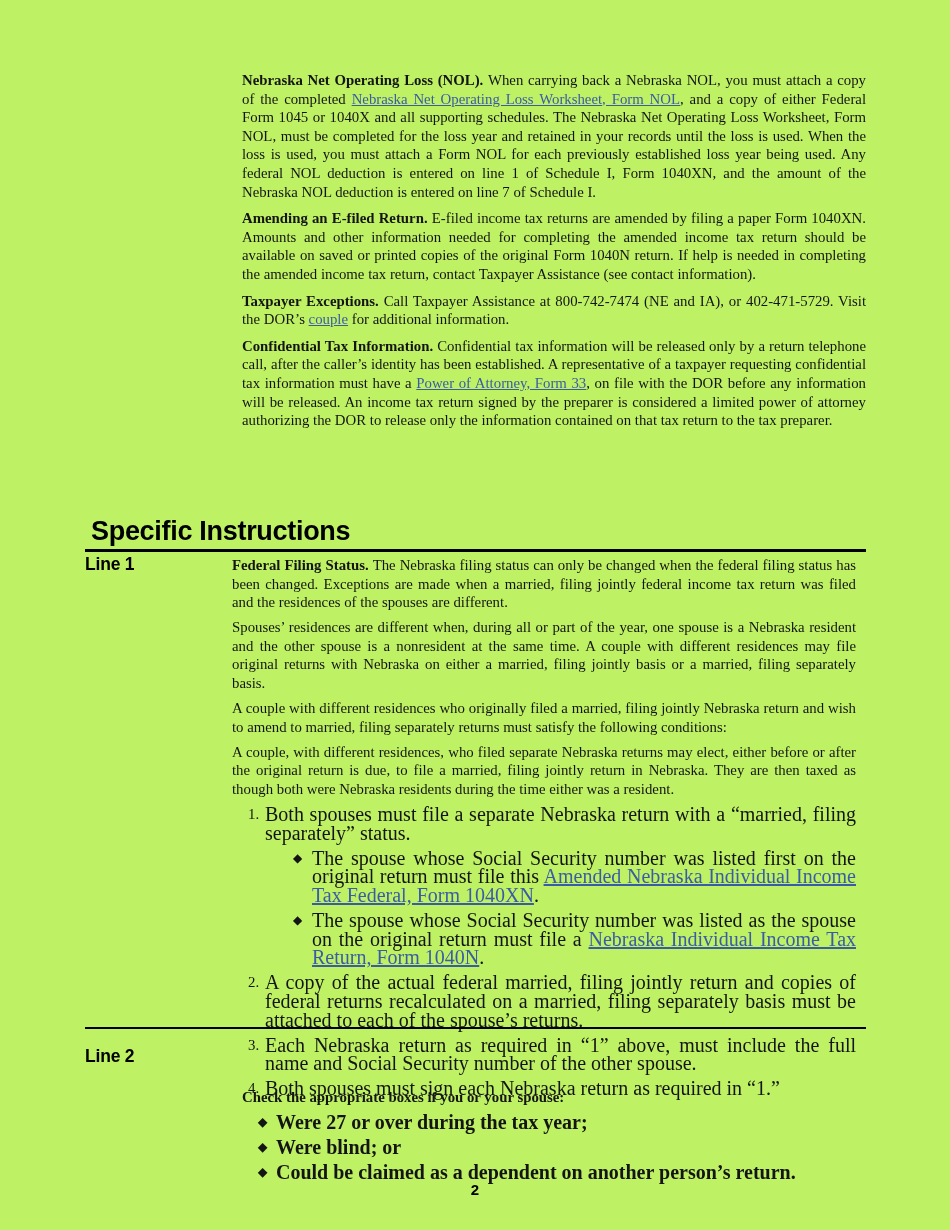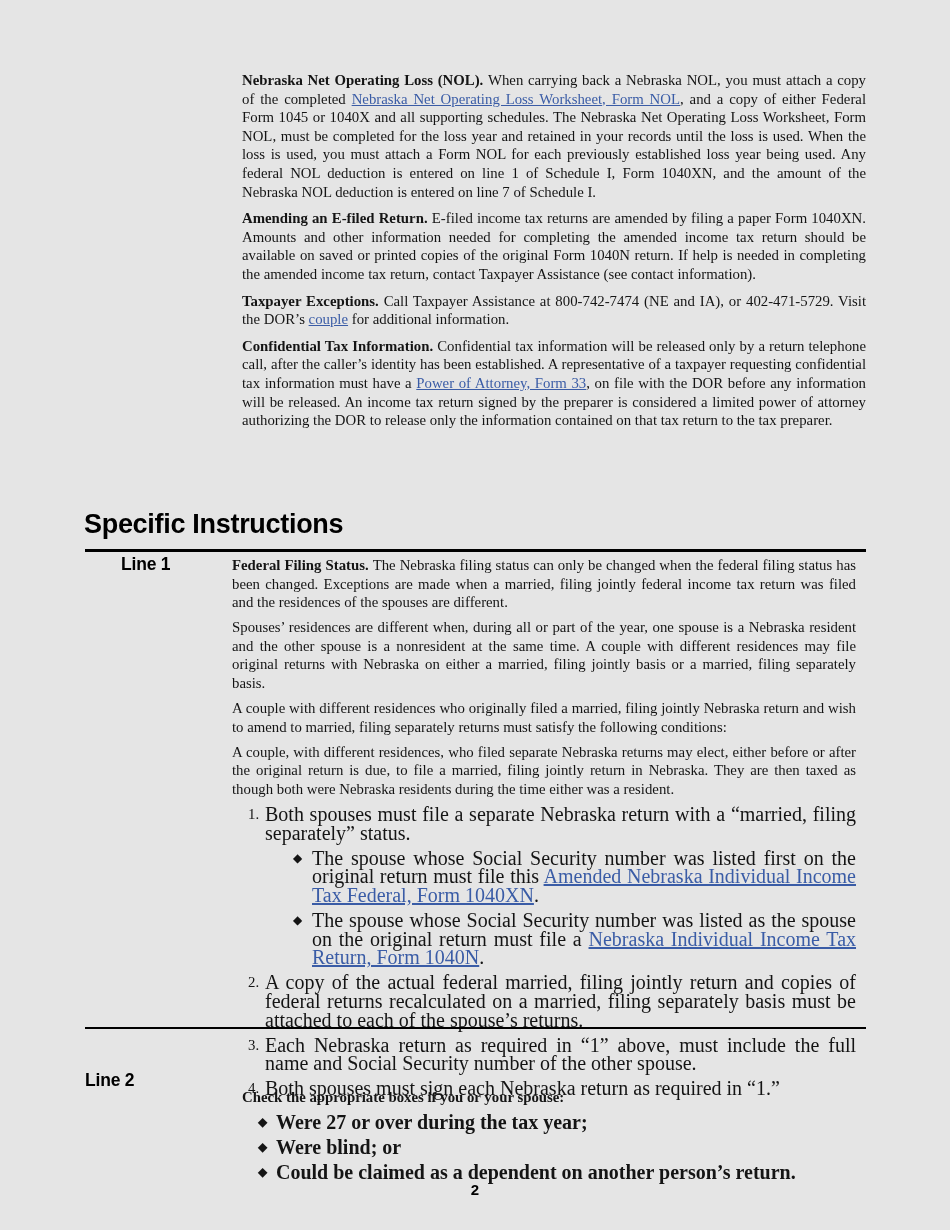--- a/index.html
+++ b/index.html
@@ -1,42 +1,42 @@
 <!DOCTYPE html>
 <html style="--link-color: #3a5ca6;"><head>
 <meta charset="utf-8">
 <style>
   html,body { margin:0; padding:0; background:#ffffff; }
   .page {
-    position:relative; width:950px; height:1230px; background:#e5e5e5;
+    position:relative; width:950px; height:1230px; background:#bef264;
     font-family:"Liberation Serif", serif; color:#141414; overflow:hidden;
   }
   .intro { position:absolute; left:242px; top:71px; width:624px; }
   .para {
     font-size:14.8px; line-height:18.6px; text-align:justify;
     margin:0 0 8px 0;
   }
   .para b { font-weight:bold; }
   a.doclink { color:var(--link-color,#3a5ca6); text-decoration:underline; cursor:pointer; }
 
   h1.section-heading {
-    position:absolute; left:84px; top:509px; margin:0;
+    position:absolute; left:84px; top:509px; margin:7px;
     font-family:"Liberation Sans", sans-serif; font-weight:bold;
     font-size:27px; line-height:31px; letter-spacing:-0.3px; color:#000;
   }
   .rule-thick { position:absolute; left:85px; top:549px; width:781px; height:2.5px; background:#000; }
   .rule-thin  { position:absolute; left:85px; top:1027px; width:781px; height:1.5px; background:#000; }
 
   .line-label {
     position:absolute; left:85px;
     font-family:"Liberation Sans", sans-serif; font-weight:bold;
     font-size:17.5px; line-height:20px; color:#000; letter-spacing:-0.2px;
   }
-  .label-line1 { top:554px;margin-left:36px; }
-  .label-line2 { top:1070px; }
+  .label-line1 { top:554px; }
+  .label-line2 { top:1046px; }
 
   .line1-content { position:absolute; left:232px; top:556px; width:624px; }
   .line2-content { position:absolute; left:242px; top:1088px; width:624px;font-weight:bold; }
   .line1-content .para, .line2-content .para { margin:0 0 6.5px 0; }
 
   .num-item { display:flex; margin:0 0 6.5px 0; }
   .num-item .num { flex:0 0 17px; margin-left:16px; font-size:14.8px; line-height:18.6px; }
   .itext { flex:1; font-size:20px; line-height:18.6px; text-align:justify; }
 
   .diamond-item { display:flex; margin:0 0 6.5px 0; }

